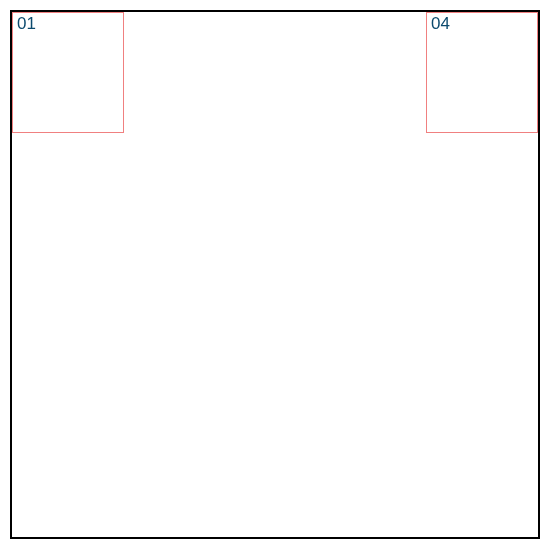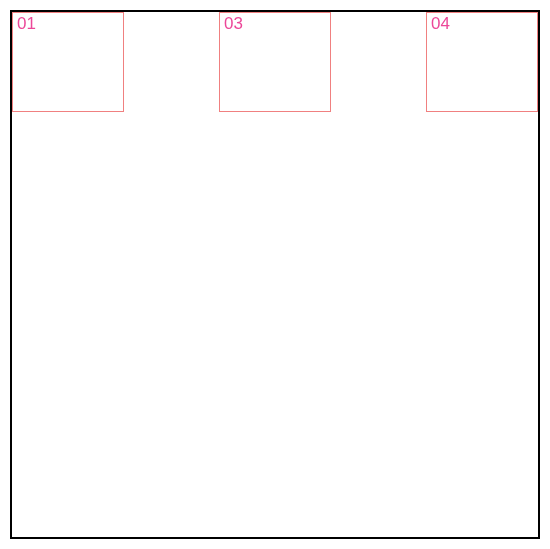--- a/index.html
+++ b/index.html
@@ -21,36 +21,33 @@
       position: relative;
     }
     .row {
       display: flex;
       width: 100%;
       justify-content: space-between;
       padding: 0;
     }
     .box {
       width: 112px;
-      height: 100px;
+      height: 121px;
       border: 1px solid #f08080;
       padding: 2px 4px;
       font-size: 17px;
-      color: #ec4899;
+      color: #0c4a6e;
       line-height: 1.1;
     }
   </style>
 </head>
 <body>
 
 <div class="container">
   <div class="row">
     <div class="box">
       <span>01</span>
     </div>
     <div class="box">
-      <span>03</span>
-    </div>
-    <div class="box">
       <span>04</span>
     </div>
   </div>
 </div>
 
 </body></html>

